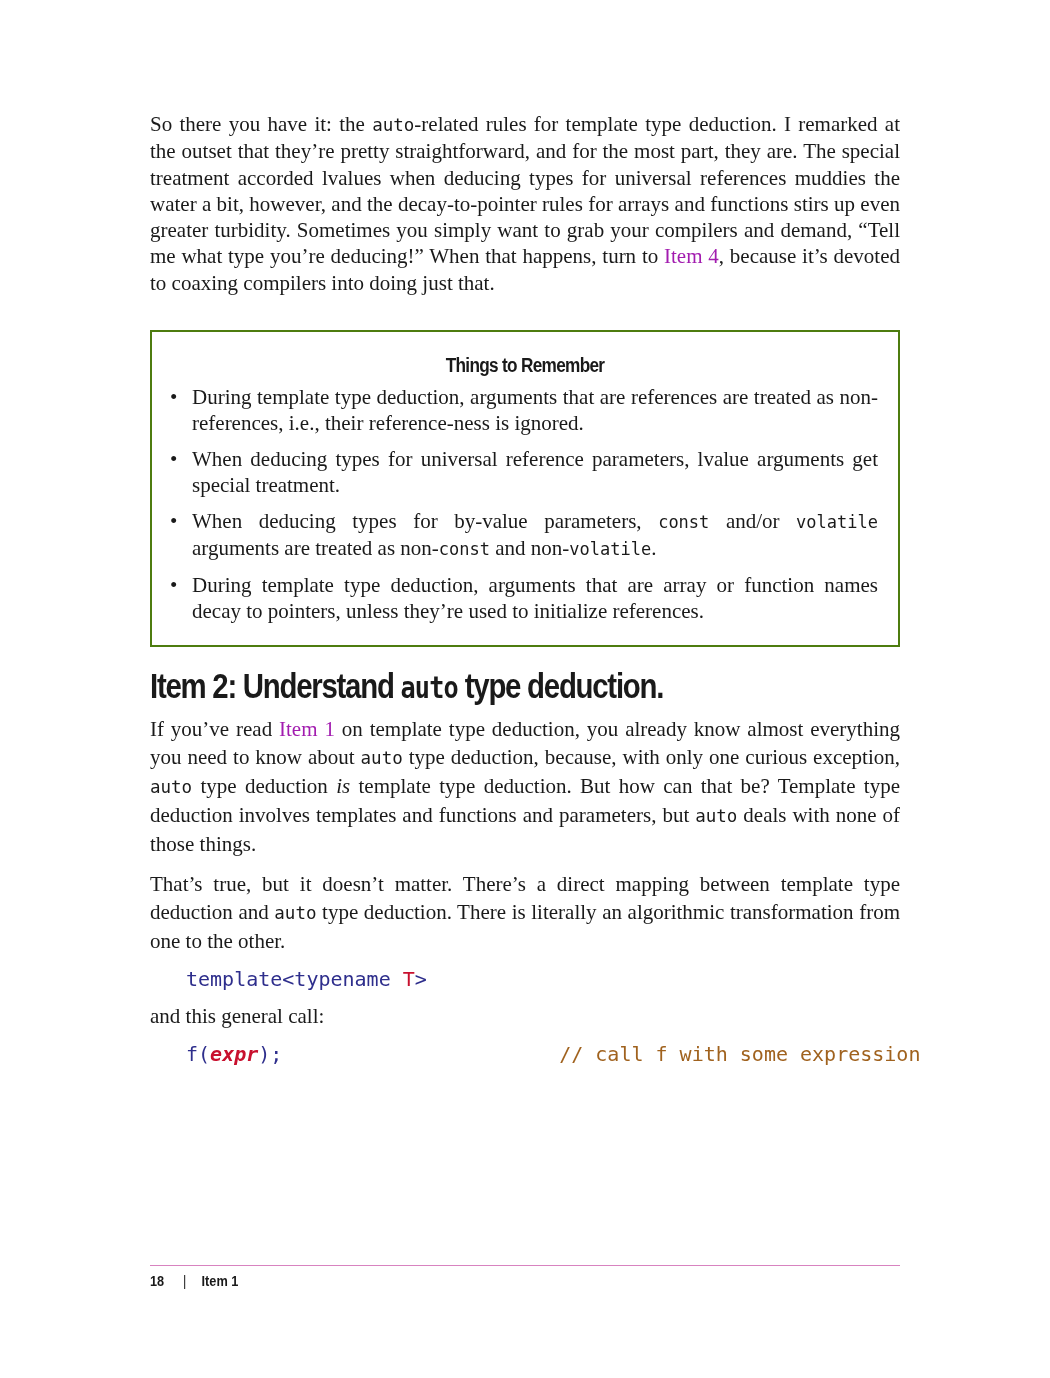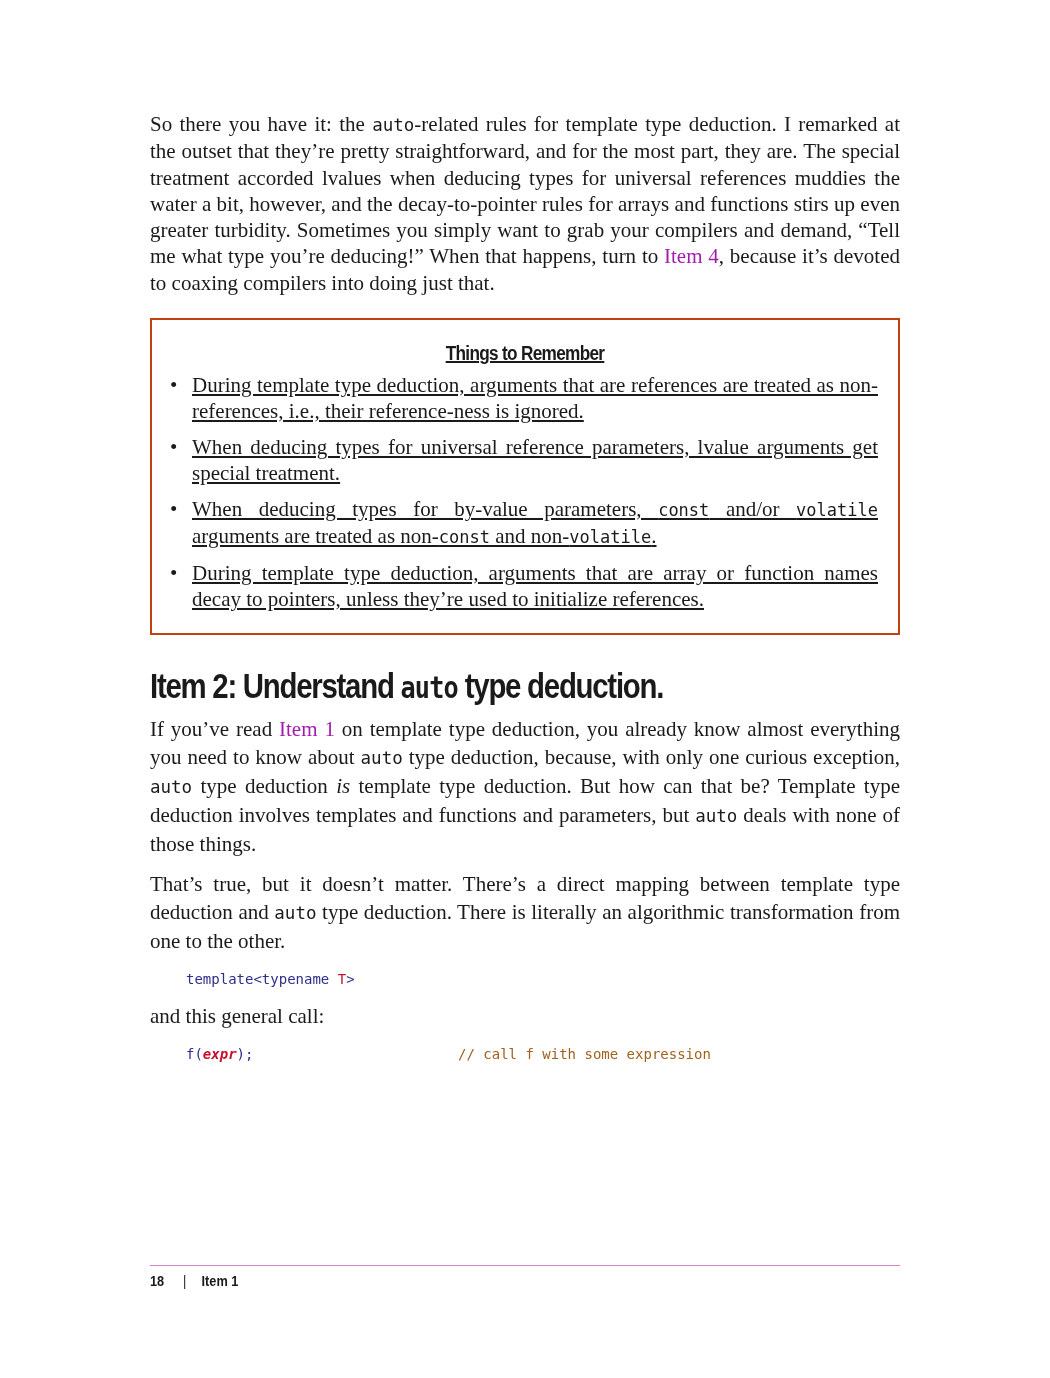--- a/index.html
+++ b/index.html
@@ -3,35 +3,35 @@
 <meta charset="utf-8">
 <style>
   html, body { margin: 0; padding: 0; background: #ffffff; }
   body { width: 1050px; height: 1378px; position: relative; overflow: hidden; }
   .page { position: absolute; left: 150px; top: 111px; width: 750px; color: #1a1a1a;
     font-family: "Liberation Serif", serif; font-size: 21px; line-height: 26.3px; }
   p { margin: 0; text-align: justify; }
   .mono { font-family: "DejaVu Sans Mono", monospace; font-size: 17.5px; }
   .link { color: #a21caf; }
   .p1 { margin-top: 0; }
-  .box { position: absolute; left: 0; top: 207px; width: 746px; height: 313px;
-    border: 2px solid #c2410c; box-sizing: content-box; text-decoration: underline; }
+  .box { position: absolute; left: 0; top: 219px; width: 746px; height: 313px;
+    border: 2px solid #4d7c0f; box-sizing: content-box; }
   .box-title { text-align: center; font-family: "Liberation Sans", sans-serif; font-weight: bold;
     font-size: 20px; letter-spacing: -0.8px; margin-top: 20px; transform: scaleX(0.86); }
   .bullets { list-style: none; margin: 6px 0 0 0; padding: 0 20px 0 18px; }
   .bullets li { position: relative; padding-left: 22px; text-align: justify; margin-bottom: 10px; line-height: 26px; }
   .bullets li .dot { position: absolute; left: 0; top: 0; }
   .bullets li .mono { font-size: 17px; }
   .heading { position: absolute; left: 0; top: 562px; font-family: "Liberation Sans", sans-serif;
     font-weight: bold; font-size: 35px; letter-spacing: -1.5px; color: #1a1a1a; white-space: nowrap;
     transform: scaleX(0.84); transform-origin: left center; }
   .heading .mono { font-size: 30px; letter-spacing: -1px; }
   .body2 { position: absolute; left: 0; top: 604px; width: 750px; }
   .body2 p { margin-bottom: 12px; line-height: 28px; }
-  .code { font-family: "DejaVu Sans Mono", monospace; font-size: 14px; color: #2e2e8c;
+  .code { font-family: "DejaVu Sans Mono", monospace; font-size: 20px; color: #2e2e8c;
     margin: 0 0 10px 36px; line-height: 25px; white-space: pre; }
   .code .red { color: #c8102e; }
   .code .redi { color: #c8102e; font-style: italic; font-weight: bold; }
   .code .cmt { color: #a0621e; margin-left: 36px; }
   .ital-mono { font-family: "DejaVu Sans Mono", monospace; font-style: italic; font-size: 17.5px; }
   .footer-rule { position: absolute; left: 150px; top: 1265px; width: 750px; height: 1px; background: #d883c0; }
   .footer { position: absolute; left: 150px; top: 1272px; font-family: "Liberation Sans", sans-serif;
     font-weight: bold; font-size: 15px; color: #1a1a1a; transform: scaleX(0.85); transform-origin: left center; white-space: nowrap; }
   .footer .sep { margin: 0 18px 0 22px; font-weight: normal; }
 </style>

